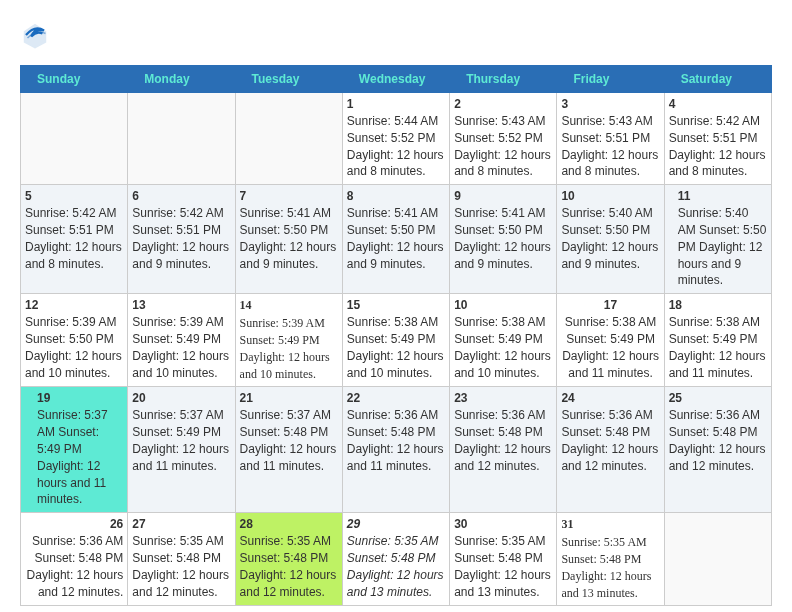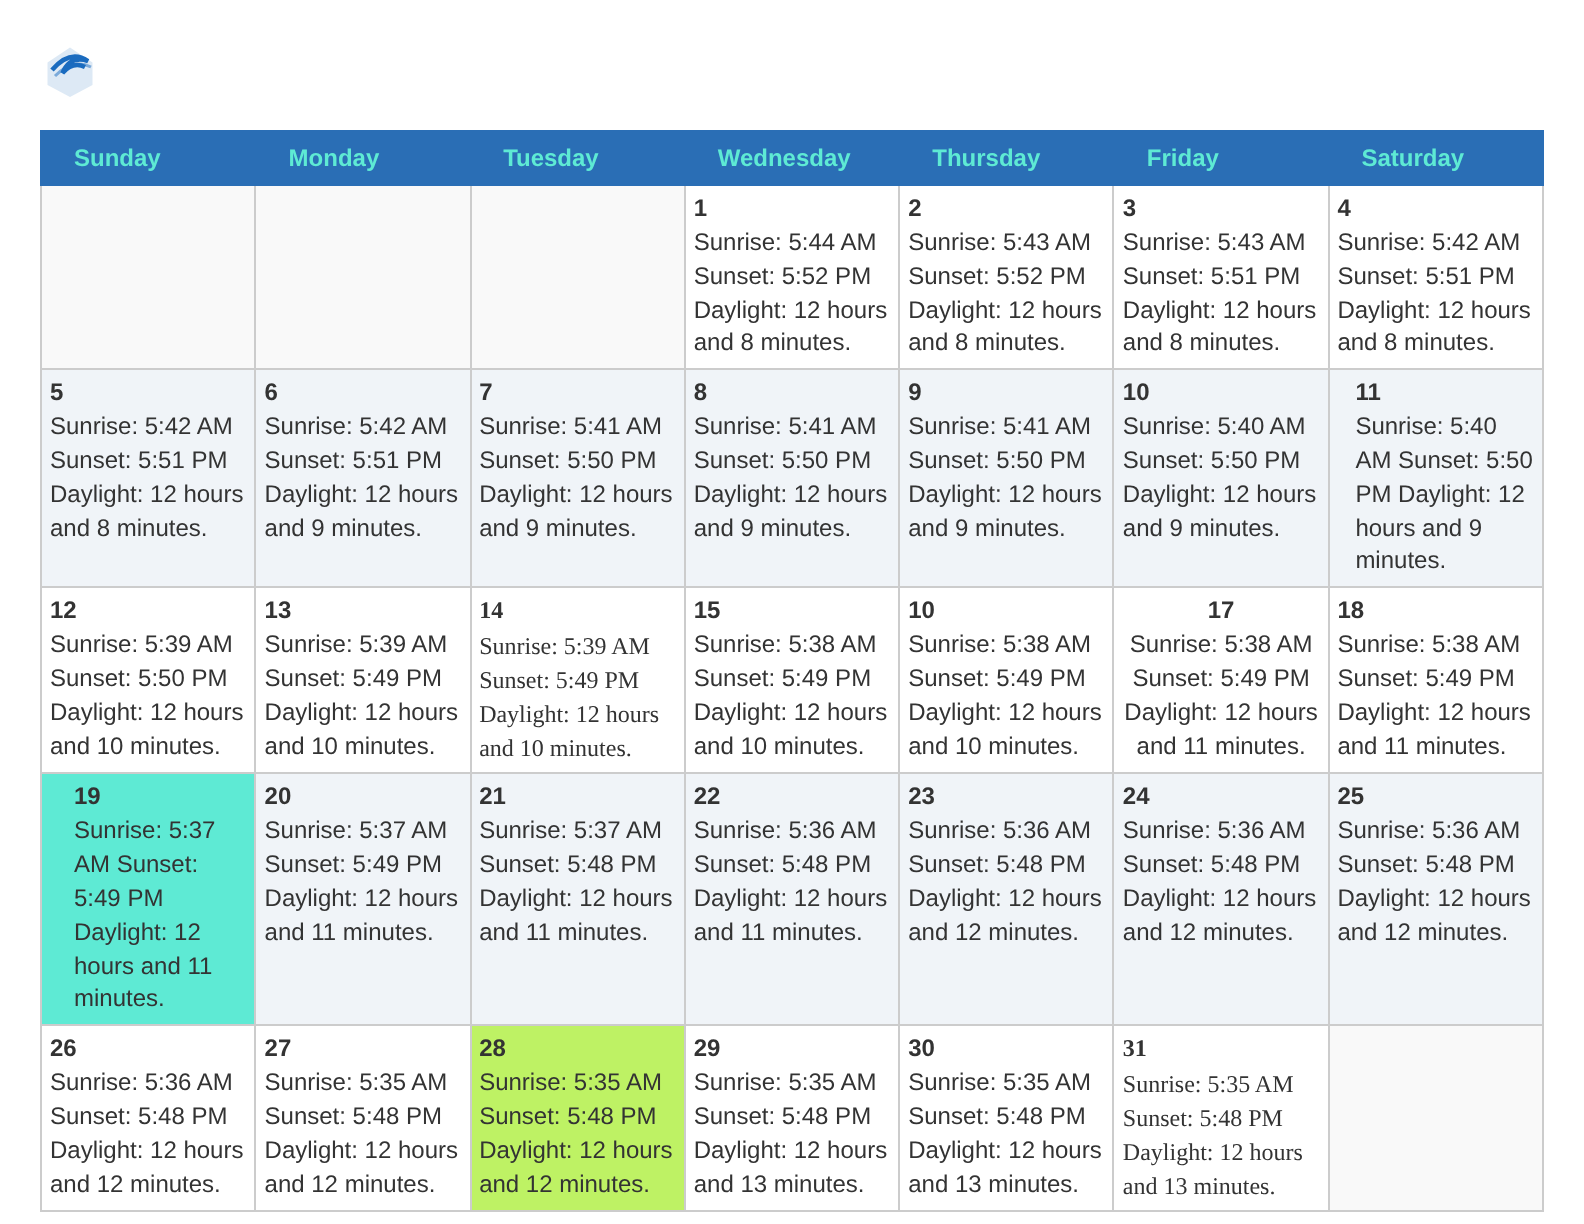--- a/index.html
+++ b/index.html
@@ -273,39 +273,39 @@
 Daylight: 12 hours and 12 minutes.</div>
         </td>
         <td style="background: rgb(240, 244, 248);">
           <span class="day-number">25</span>
           <div class="day-info">Sunrise: 5:36 AM
 Sunset: 5:48 PM
 Daylight: 12 hours and 12 minutes.</div>
         </td>
       </tr>
       <tr>
-        <td style="background: rgb(255, 255, 255);">
+        <td style="background: rgb(255, 255, 255); text-align: right;">
           <span class="day-number">26</span>
           <div class="day-info">Sunrise: 5:36 AM
 Sunset: 5:48 PM
 Daylight: 12 hours and 12 minutes.</div>
         </td>
         <td style="background: rgb(255, 255, 255);">
           <span class="day-number">27</span>
           <div class="day-info">Sunrise: 5:35 AM
 Sunset: 5:48 PM
 Daylight: 12 hours and 12 minutes.</div>
         </td>
         <td style="background: #bef264;">
           <span class="day-number">28</span>
           <div class="day-info">Sunrise: 5:35 AM
 Sunset: 5:48 PM
 Daylight: 12 hours and 12 minutes.</div>
         </td>
-        <td style="background: rgb(255, 255, 255);">
+        <td style="background: rgb(255, 255, 255); font-style: italic;">
           <span class="day-number">29</span>
           <div class="day-info">Sunrise: 5:35 AM
 Sunset: 5:48 PM
 Daylight: 12 hours and 13 minutes.</div>
         </td>
         <td style="background: rgb(255, 255, 255);">
           <span class="day-number">30</span>
           <div class="day-info">Sunrise: 5:35 AM
 Sunset: 5:48 PM
 Daylight: 12 hours and 13 minutes.</div>

